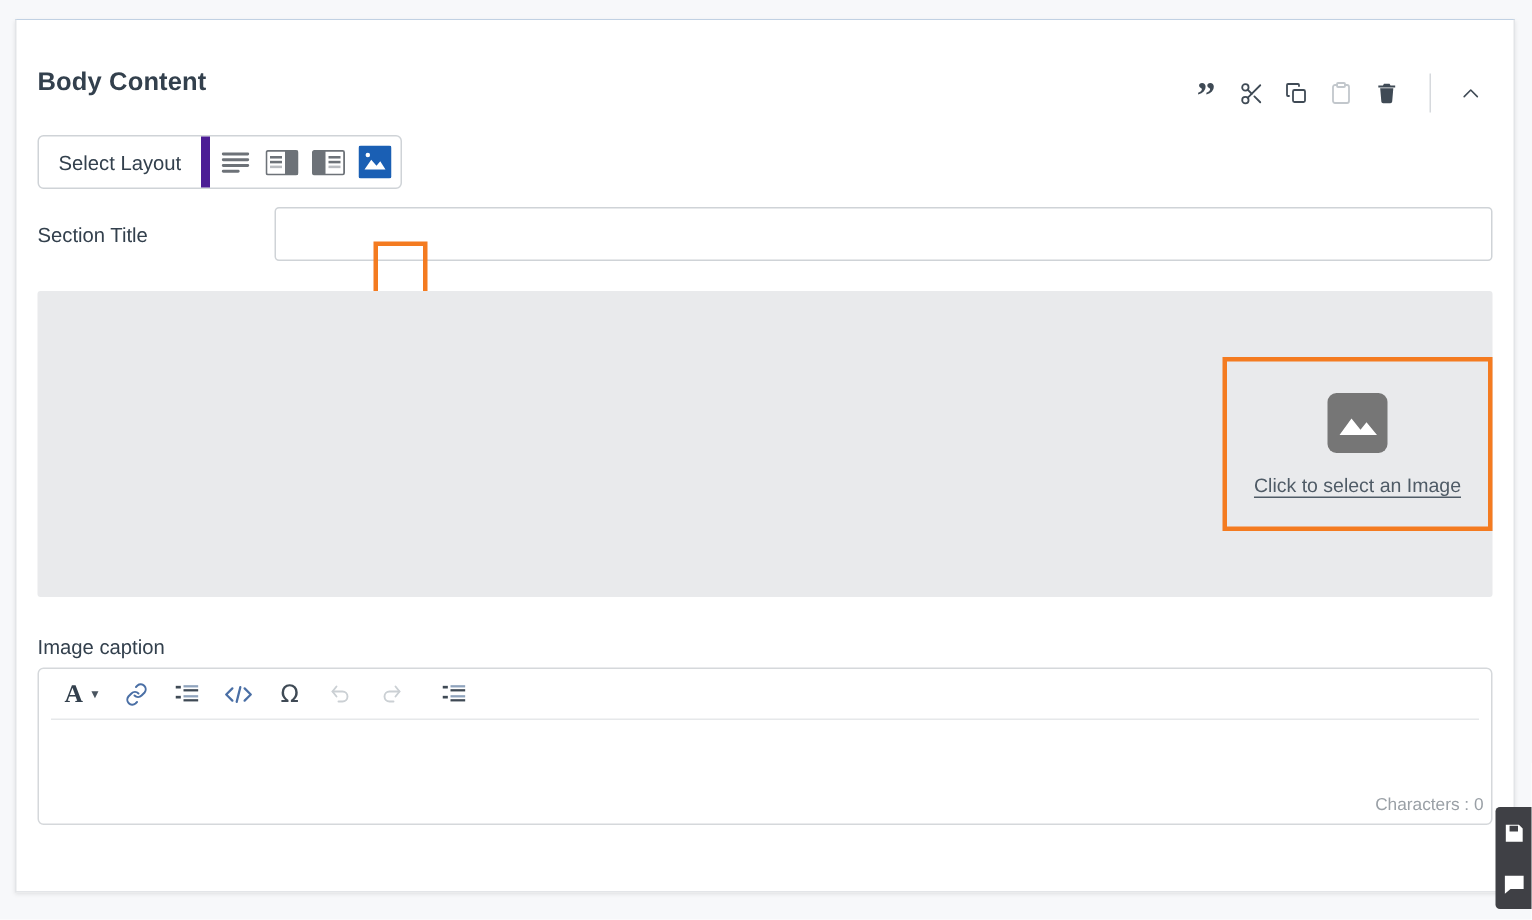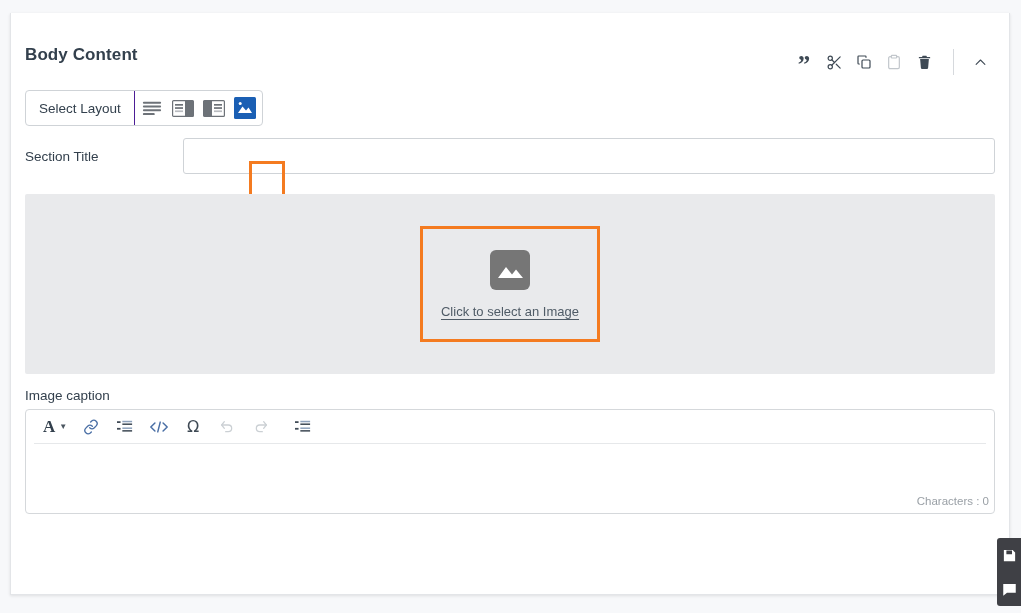--- a/index.html
+++ b/index.html
@@ -114,21 +114,21 @@
     border: 1px solid #cfd3d7;
     border-radius: 4px;
     background: #fff;
   }
   .layout-label {
     display: flex;
     align-items: center;
     padding: 0 13px;
     font-size: 13.5px;
     color: #33404d;
-    border-right: 1px solid #4c1d95;
+    border-right: 6px solid #4c1d95;
   }
   .layout-opts {
     display: flex;
     align-items: center;
     padding: 0 6px;
     gap: 9px;
   }
   .layout-opt {
     width: 22px;
     height: 22px;
@@ -179,26 +179,26 @@
     color: #33404d;
     padding: 0 10px;
     background: #fff;
     outline: none;
   }
 
   
   .image-area {
     position: relative;
     margin-top: 20px;
-    height: 180px;
+    height: 204px;
     background: #e9eaec;
     border-radius: 2px;
     display: flex;
     align-items: center;
-    justify-content: center;
+    justify-content: flex-end;
   }
   .image-picker {
     width: 180px;
     height: 116px;
     display: flex;
     flex-direction: column;
     align-items: center;
     justify-content: center;
     border: 3px solid #f47b20;
     background: #e9eaec;
@@ -217,21 +217,21 @@
   }
   .picker-link {
     font-size: 13px;
     color: #4f5b66;
     text-decoration: underline;
     text-underline-offset: 3px;
   }
 
   
   .caption-label {
-    margin-top: 14px;
+    margin-top: 26px;
     font-size: 13.5px;
     color: #33404d;
   }
   .editor {
     margin-top: 6px;
     border: 1px solid #d5d8db;
     border-radius: 4px;
     background: #fff;
     height: 105px;
     box-sizing: border-box;

